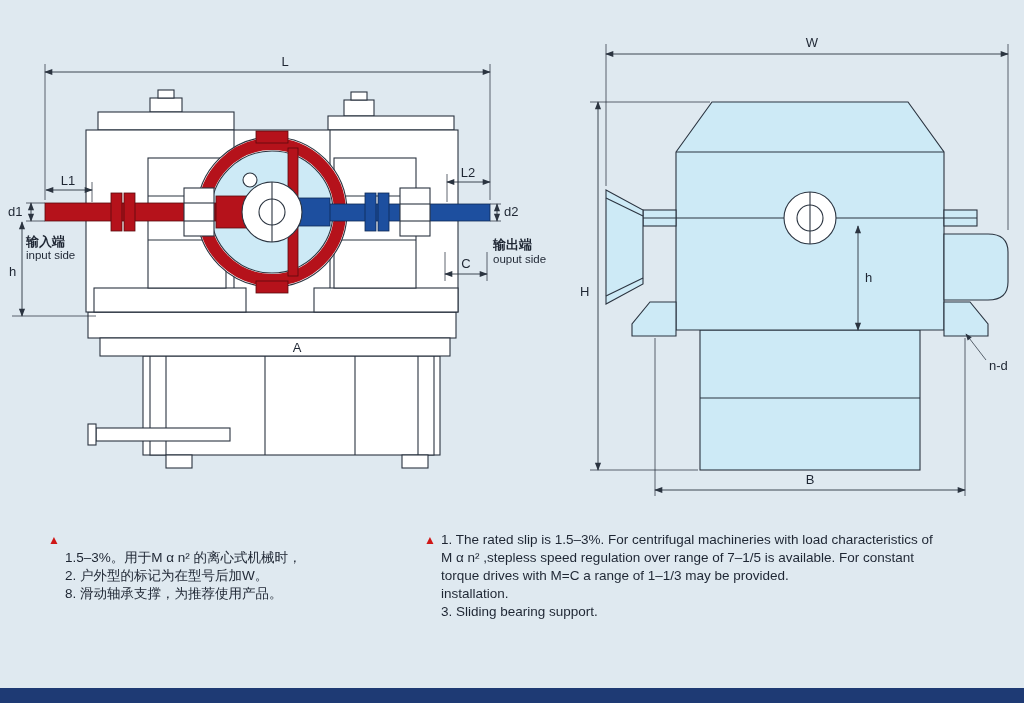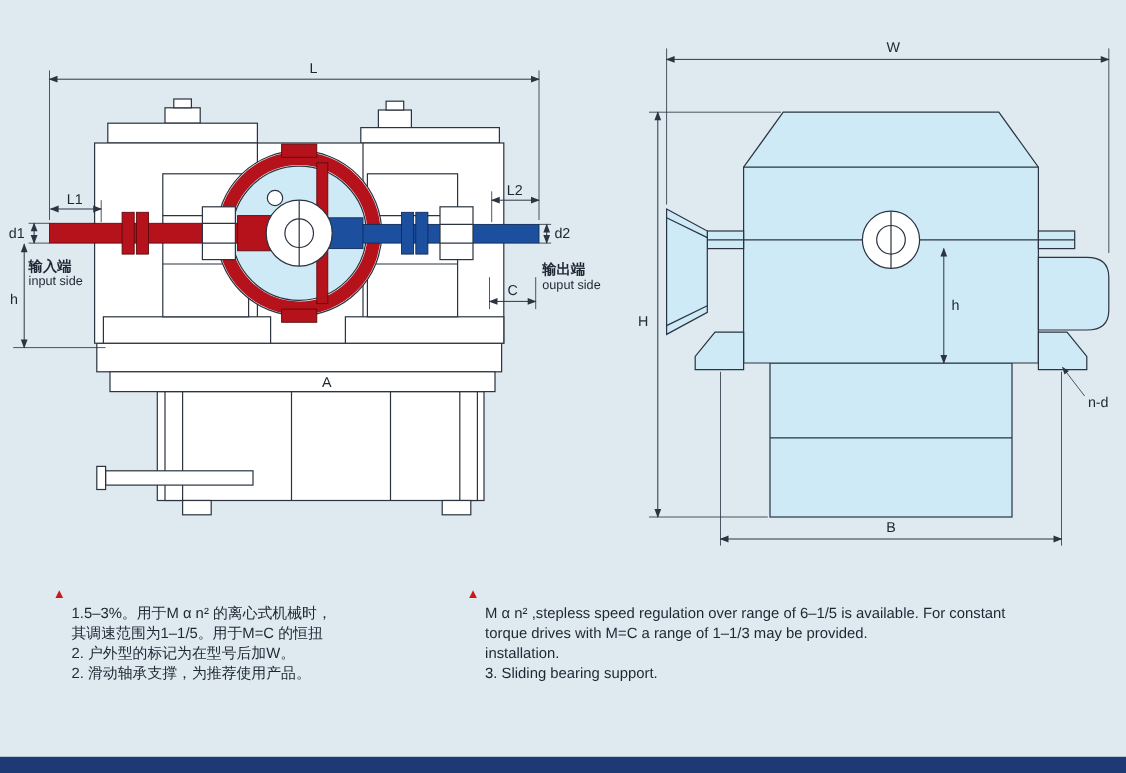--- a/index.html
+++ b/index.html
@@ -208,28 +208,28 @@
     </g>
   </g>
 </svg>
 
 <div class="notes">
   <div class="note-col cn">
     <div class="note-line note-first">
       <span class="marker">▲</span>
     </div>
     <div class="note-line cont">1.5–3%。用于M α n² 的离心式机械时，</div>
-    <div class="note-line cont">其调速范围为1–1/5。用于M=C 的恒扭</div>
     <div class="note-line cont">2. 户外型的标记为在型号后加W。</div>
-    <div class="note-line cont">2. 滑动轴承支撑，为推荐使用产品。</div>
+    <div class="note-line cont">8. 滑动轴承支撑，为推荐使用产品。</div>
   </div>
   <div class="note-col en">
     <div class="note-line note-first">
       <span class="marker">▲</span>
+      <span>1. The rated slip is 1.5–3%. For centrifugal machineries with load characteristics of</span>
     </div>
-    <div class="note-line cont">M α n² ,stepless speed regulation over range of 6–1/5 is available. For constant</div>
+    <div class="note-line cont">M α n² ,stepless speed regulation over range of 7–1/5 is available. For constant</div>
     <div class="note-line cont">torque drives with M=C a range of 1–1/3 may be provided.</div>
     <div class="note-line cont">installation.</div>
     <div class="note-line cont">3. Sliding bearing support.</div>
   </div>
 </div>
 
 <div class="footer"></div>
 
 </body></html>

